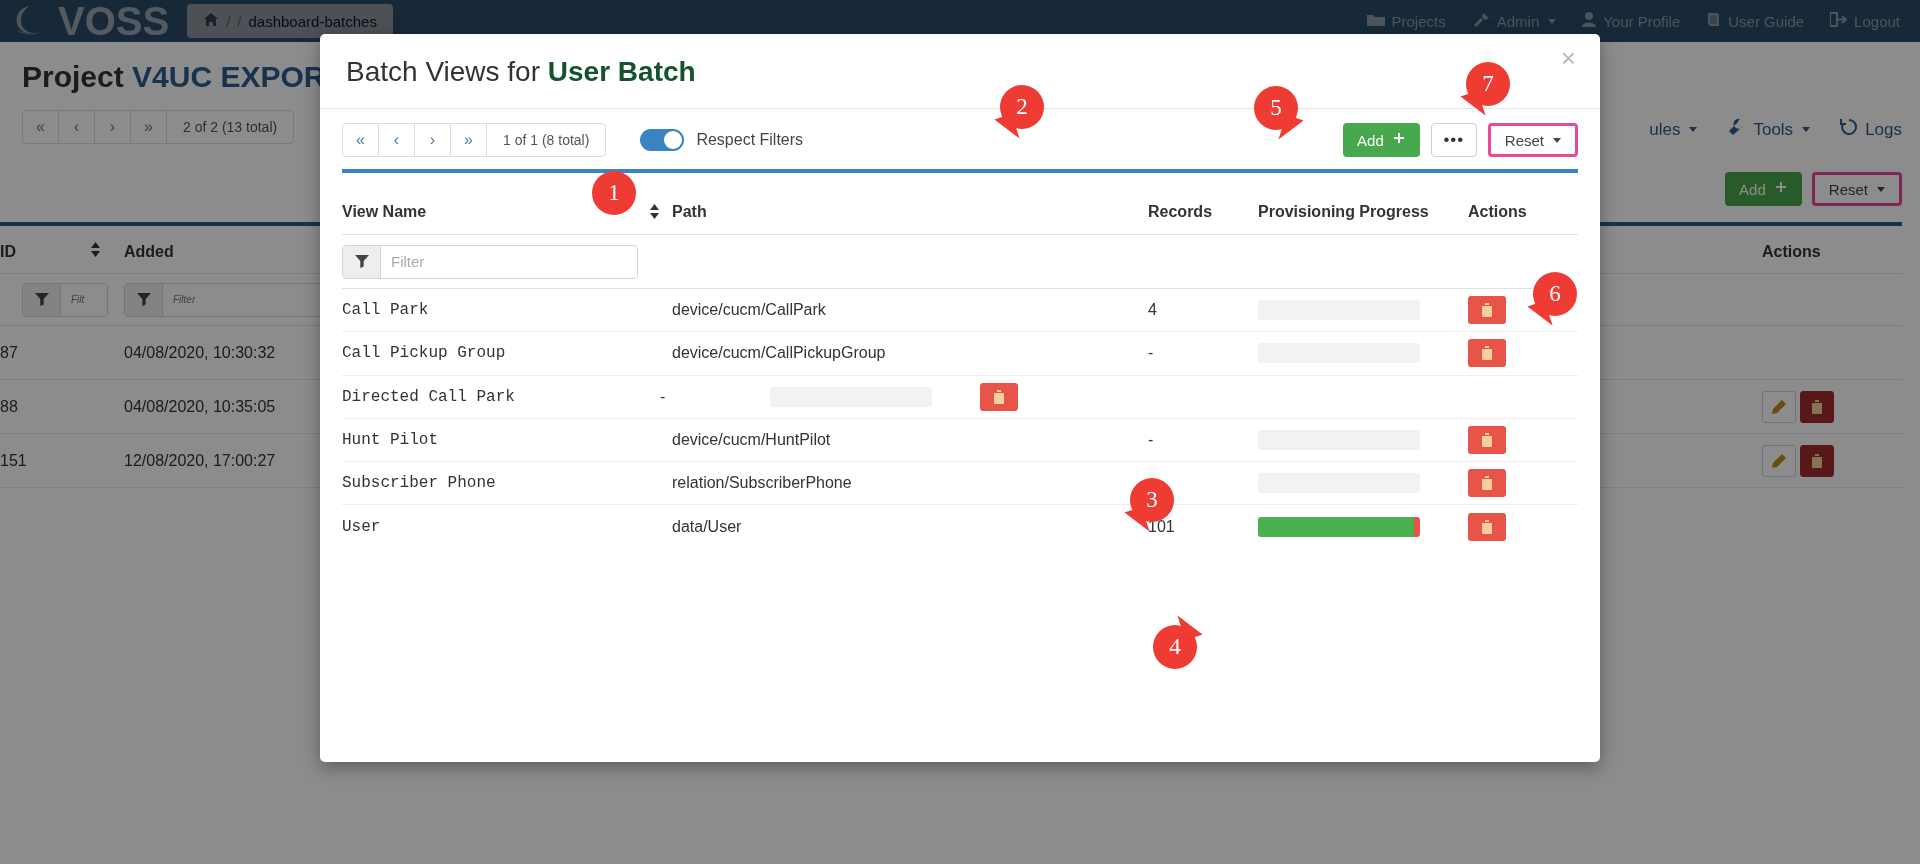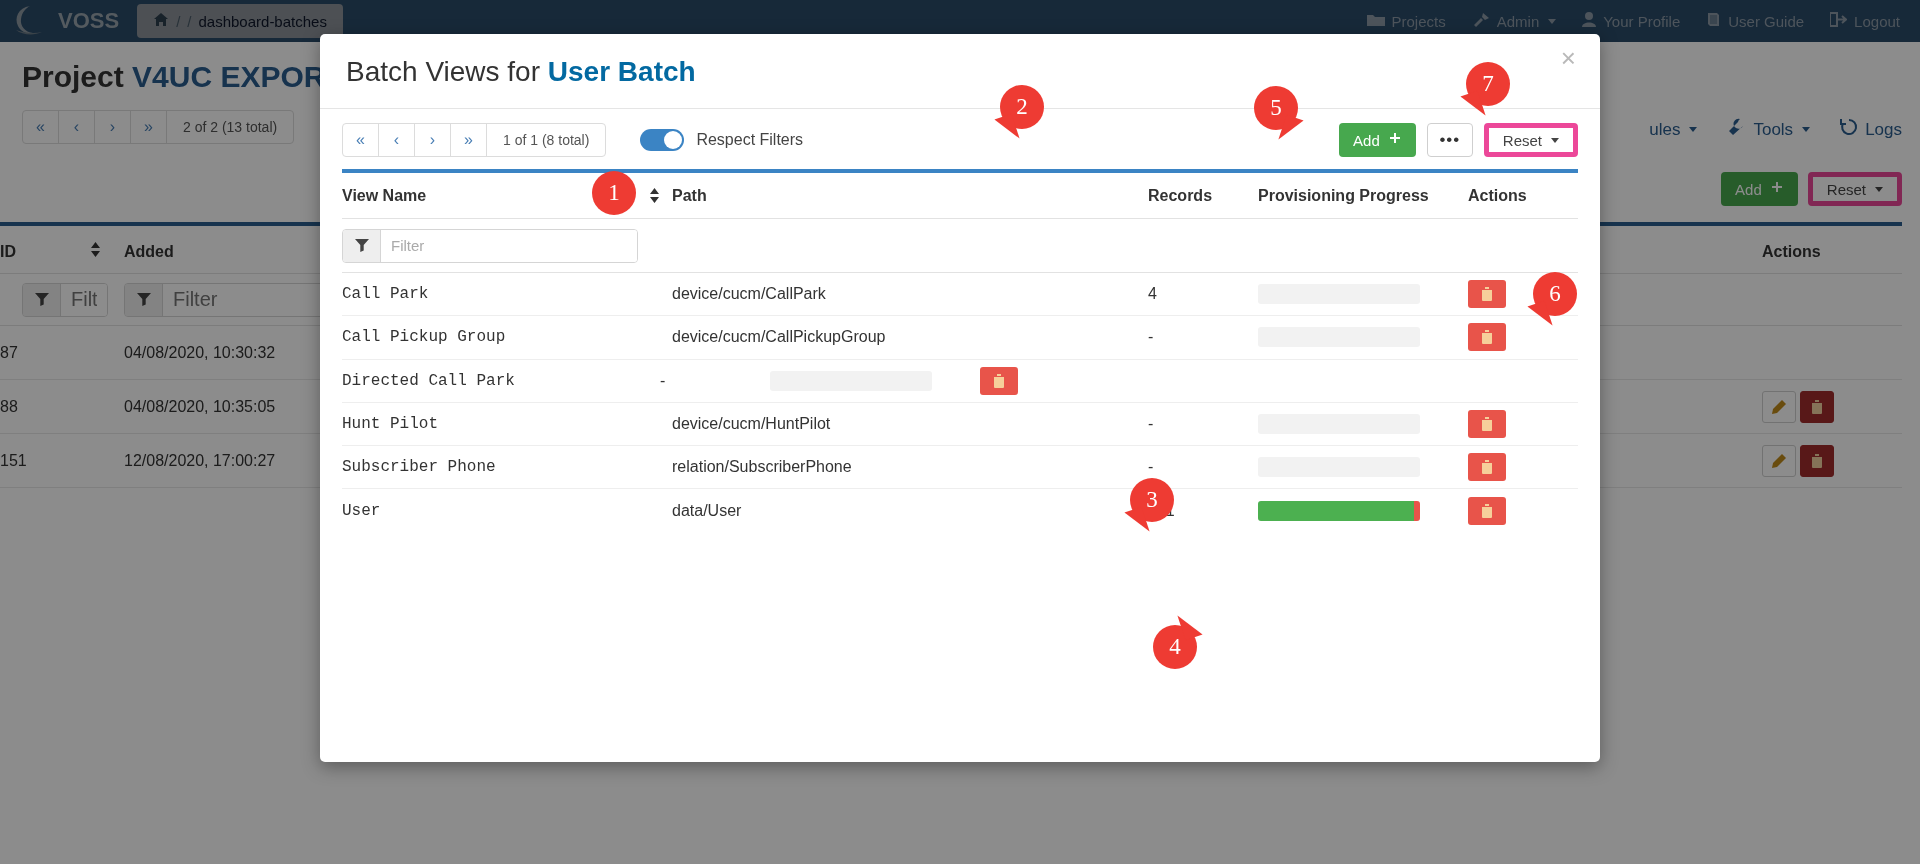--- a/index.html
+++ b/index.html
@@ -17,21 +17,21 @@
 
   .navbar {
     position: absolute; top: 0; left: 0; right: 0; height: 42px;
     background: #2a4b69;
     display: flex; align-items: center;
   }
   .nav-left { display: flex; align-items: center; padding-left: 12px; }
   .voss-logo { display: flex; align-items: center; gap: 6px; }
   .voss-mark { width: 40px; height: 34px; position: relative; }
   .voss-word {
-    font-size: 22px; font-weight: bold; letter-spacing: 0px;
+    font-size: 40px; font-weight: bold; letter-spacing: 0px;
     color: #9aa5ad; line-height: 1;
   }
   .breadcrumb {
     margin-left: 18px; height: 34px; background: #8c9399;
     border-radius: 4px; display: flex; align-items: center;
     padding: 0 16px; gap: 7px; color: #2d3e4e; font-size: 15px;
   }
   .breadcrumb .sep { color: #4a5a68; }
   .crumb-text { color: #0f172a; font-size: 15px; }
 
@@ -73,21 +73,21 @@
   }
   .bg-right-nav .nav-item { color: #2a5d8f; }
   .bg-right-nav .caret-down { border-top-color: #2a5d8f; }
 
   .btn-add {
     background: #47a84e; color: #fff; border: none; border-radius: 4px;
     height: 34px; padding: 0 14px; font-size: 15px;
     display: inline-flex; align-items: center; gap: 8px;
   }
   .btn-reset {
-    background: #fff; color: #444; border: 5px solid #ec4899; border-radius: 4px;
+    background: #fff; color: #444; border: 3px solid #ec4899; border-radius: 4px;
     height: 34px; padding: 0 14px; font-size: 15px;
     display: inline-flex; align-items: center; gap: 7px;
   }
   .btn-reset .caret-down { border-top-color: #444; }
   .bg-actions { position: absolute; top: 130px; right: 18px; display: flex; gap: 10px; }
 
   .bg-accentbar {
     position: absolute; top: 180px; left: 0; right: 18px; height: 4px; background: #2a5d8f;
   }
   .bg-table { position: absolute; top: 188px; left: 0; right: 18px; }
@@ -96,21 +96,21 @@
     font-weight: bold; font-size: 16px; color: #333;
     border-bottom: 1px solid #e2e2e2;
   }
   .c-id { width: 90px; }
   .c-sort { width: 34px; color: #555; }
   .c-added { flex: 1; }
   .c-act { width: 140px; }
   .bg-filterrow { display:flex; align-items:center; height: 52px; border-bottom: 1px solid #e2e2e2; }
   .filt-group { display: inline-flex; height: 34px; border: 1px solid #d5d5d5; border-radius: 4px; overflow: hidden; }
   .filt-btn { width: 38px; background: #eee; display:flex; align-items:center; justify-content:center; border-right:1px solid #d5d5d5;}
-  .filt-input { border: none; outline: none; padding: 0 10px; font-size: 20px; color:#3b82f6; background:#fff; }
+  .filt-input { border: none; outline: none; padding: 0 10px; font-size: 10px; color:#3b82f6; background:#fff;font-style:italic; }
   .bg-row { display:flex; align-items:center; height: 54px; border-bottom: 1px solid #e8e8e8; font-size: 16px; color:#333; }
   .icon-btn {
     width: 34px; height: 32px; display:inline-flex; align-items:center; justify-content:center;
     border-radius: 3px; border: 1px solid #cfcfcf; background: #fff;
   }
   .icon-btn.danger { background: #a02c2c; border-color: #a02c2c; }
 
   
   .dim { position: absolute; inset: 0; background: rgba(0,0,0,0.45); }
 
@@ -121,21 +121,21 @@
     box-shadow: 0 5px 18px rgba(0,0,0,0.35);
     overflow: visible;
   }
   .modal-close {
     position: absolute; right: 18px; top: 10px;
     font-size: 26px; line-height: 1; color: #b9b9b9; background:none; border:none;
   }
   .modal-title {
     padding: 22px 26px 0 26px; font-size: 28px; color: #333;
   }
-  .modal-title .hl { color: #0369a1; font-weight: bold; }
+  .modal-title .hl { color: #14532d; font-weight: bold; }
   .modal-sep { margin-top: 20px; border-top: 1px solid #e5e5e5; }
 
   .modal-toolbar {
     display: flex; align-items: center; padding: 14px 22px 12px 22px;
   }
   .rows-group {
     display: inline-flex; height: 34px; border: 1px solid #dcdcdc; border-radius: 4px; overflow: hidden;
     margin-left: 14px; background:#fff;
   }
   .rows-label { padding: 0 13px; display:flex; align-items:center; color:#555; font-size:14px; border-right:1px solid #dcdcdc; }
@@ -158,21 +158,21 @@
 
   .toolbar-right { margin-left: auto; display:flex; align-items:center; gap: 11px; }
   .btn-dots {
     background:#fff; border:1px solid #cfcfcf; border-radius:4px; height:34px; width: 46px;
     display:inline-flex; align-items:center; justify-content:center; color:#333; font-size: 17px;
     letter-spacing: 1px;
   }
 
   .modal-accentbar { margin: 0 22px; height: 4px; background: #3b84c4; }
 
-  .m-table { padding: 0 22px; }
+  .m-table { padding: 16px 22px; }
   .m-th {
     display:flex; align-items:center; height: 46px;
     font-weight: bold; font-size: 16px; color:#333;
     border-bottom: 1px solid #e2e2e2;
   }
   .mc-name { width: 296px; }
   .mc-sortgap { width: 22px; display:flex; justify-content:flex-end; color:#555; }
   .mc-path { flex: 1; padding-left: 12px; }
   .mc-rec { width: 110px; }
   .mc-prog { width: 210px; }

